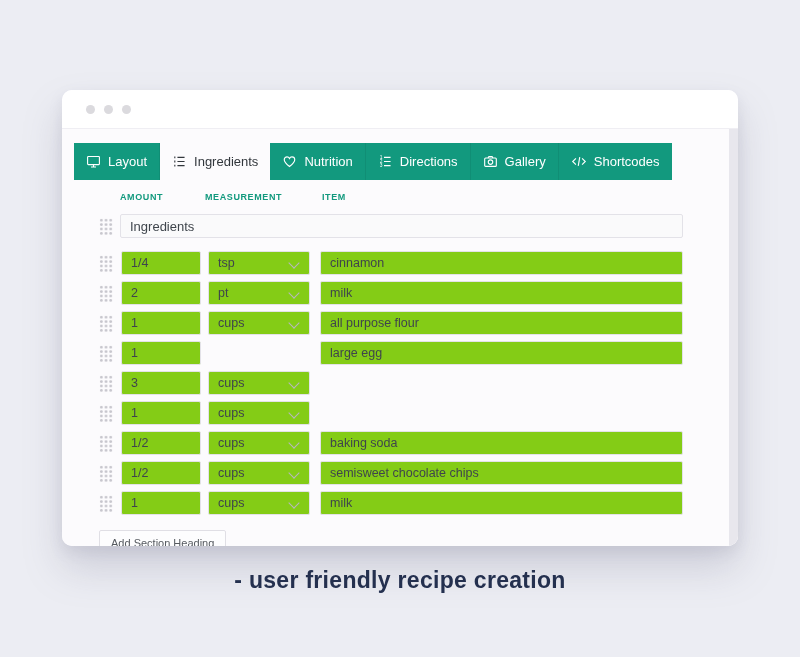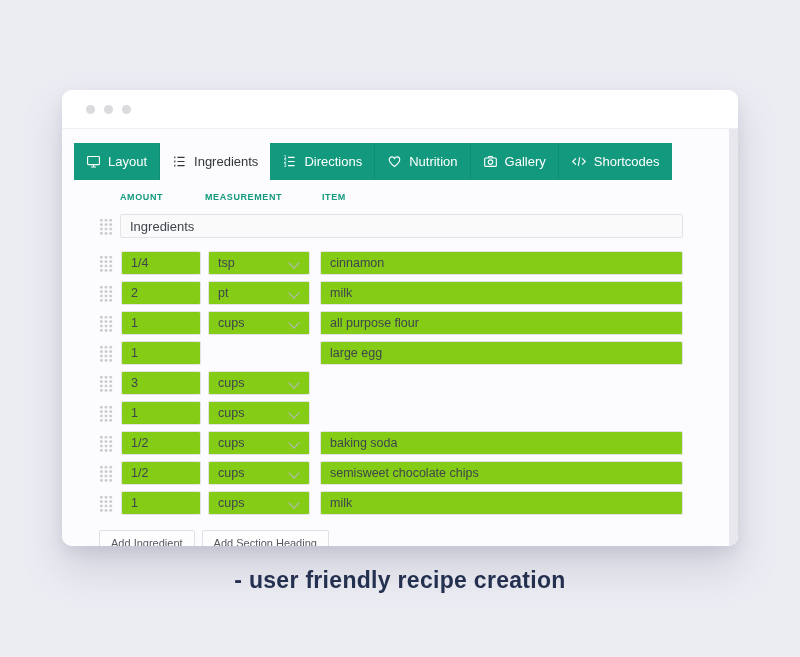--- a/index.html
+++ b/index.html
@@ -128,39 +128,39 @@
               <svg width="15" height="15" viewBox="0 0 16 16" fill="none" stroke="currentColor" stroke-width="1.2">
                 <path d="M5.8 3.6h7.6M5.8 8h7.6M5.8 12.4h7.6"></path>
                 <path d="M2.4 3.6h1.2M2.4 8h1.2M2.4 12.4h1.2" stroke-width="1.9"></path>
               </svg>
             </span>
             <span>Ingredients</span>
           </div>
           <div class="tab">
             <span class="tab-icon">
               <svg width="15" height="15" viewBox="0 0 16 16" fill="none" stroke="currentColor" stroke-width="1.2">
+                <path d="M8 13.4C5.1 11.2 2.4 9 2.4 6.2c0-1.7 1.3-3.1 3-3.1 1.1 0 2.1.6 2.6 1.6.5-1 1.5-1.6 2.6-1.6 1.7 0 3 1.4 3 3.1 0 2.8-2.7 5-5.6 7.2z"></path>
+              </svg>
+            </span>
+            <span>Nutrition</span>
+          </div>
+          <div class="tab">
+            <span class="tab-icon">
+              <svg width="15" height="15" viewBox="0 0 16 16" fill="none" stroke="currentColor" stroke-width="1.2">
                 <path d="M6.4 3.6h7M6.4 8h7M6.4 12.4h7"></path>
                 <text x="1.8" y="5.4" font-size="5.2" fill="currentColor" stroke="none">1</text>
                 <text x="1.8" y="9.8" font-size="5.2" fill="currentColor" stroke="none">2</text>
                 <text x="1.8" y="14.2" font-size="5.2" fill="currentColor" stroke="none">3</text>
               </svg>
             </span>
             <span>Directions</span>
           </div>
           <div class="tab">
             <span class="tab-icon">
               <svg width="15" height="15" viewBox="0 0 16 16" fill="none" stroke="currentColor" stroke-width="1.2">
-                <path d="M8 13.4C5.1 11.2 2.4 9 2.4 6.2c0-1.7 1.3-3.1 3-3.1 1.1 0 2.1.6 2.6 1.6.5-1 1.5-1.6 2.6-1.6 1.7 0 3 1.4 3 3.1 0 2.8-2.7 5-5.6 7.2z"></path>
-              </svg>
-            </span>
-            <span>Nutrition</span>
-          </div>
-          <div class="tab">
-            <span class="tab-icon">
-              <svg width="15" height="15" viewBox="0 0 16 16" fill="none" stroke="currentColor" stroke-width="1.2">
                 <rect x="1.8" y="4.3" width="12.4" height="8.9" rx="1"></rect>
                 <circle cx="8" cy="8.6" r="2.4"></circle>
                 <path d="M5.4 4.3l.9-1.6h3.4l.9 1.6"></path>
               </svg>
             </span>
             <span>Gallery</span>
           </div>
           <div class="tab">
             <span class="tab-icon">
               <svg width="16" height="15" viewBox="0 0 17 16" fill="none" stroke="currentColor" stroke-width="1.2">
@@ -253,21 +253,20 @@
             <input class="inp amount" value="1" style="">
             <div class="inp select">
               <span class="sel-text">cups</span>
               <span class="chev"></span>
             </div>
             <input class="inp item" value="milk" style="">
           </div>
         </div>
 
       <div class="footer-buttons">
-        <button class="btn">Add Ingredient</button>
         <button class="btn">Add Section Heading</button>
       </div>
 
       <div class="scrollbar"></div>
     </div>
   </div>
 
   <div class="caption">- user friendly recipe creation</div>
 </div>
 

